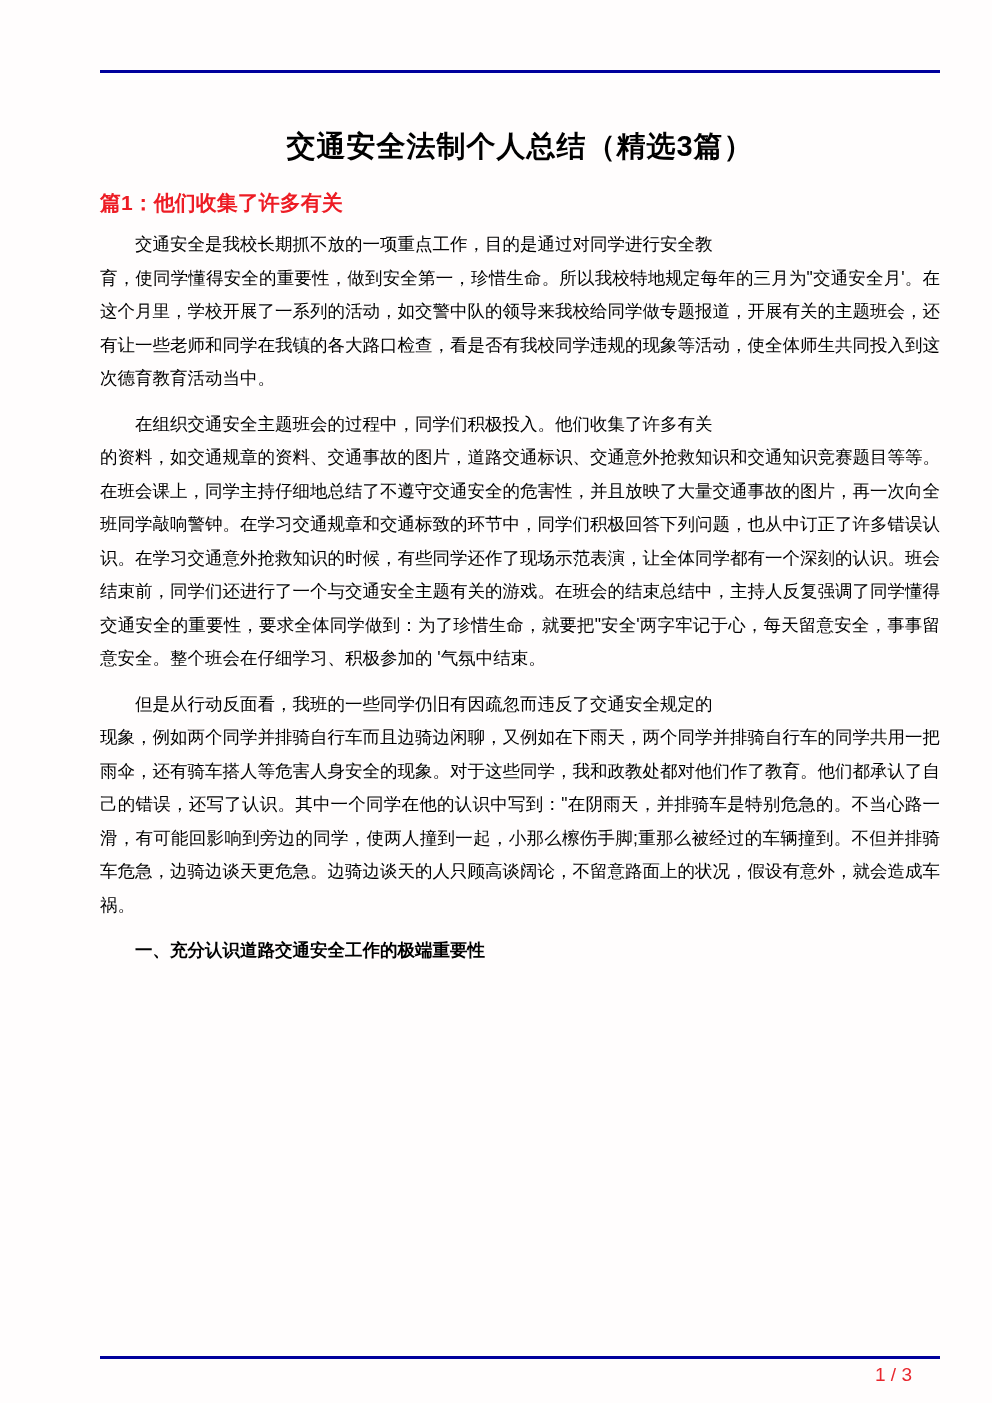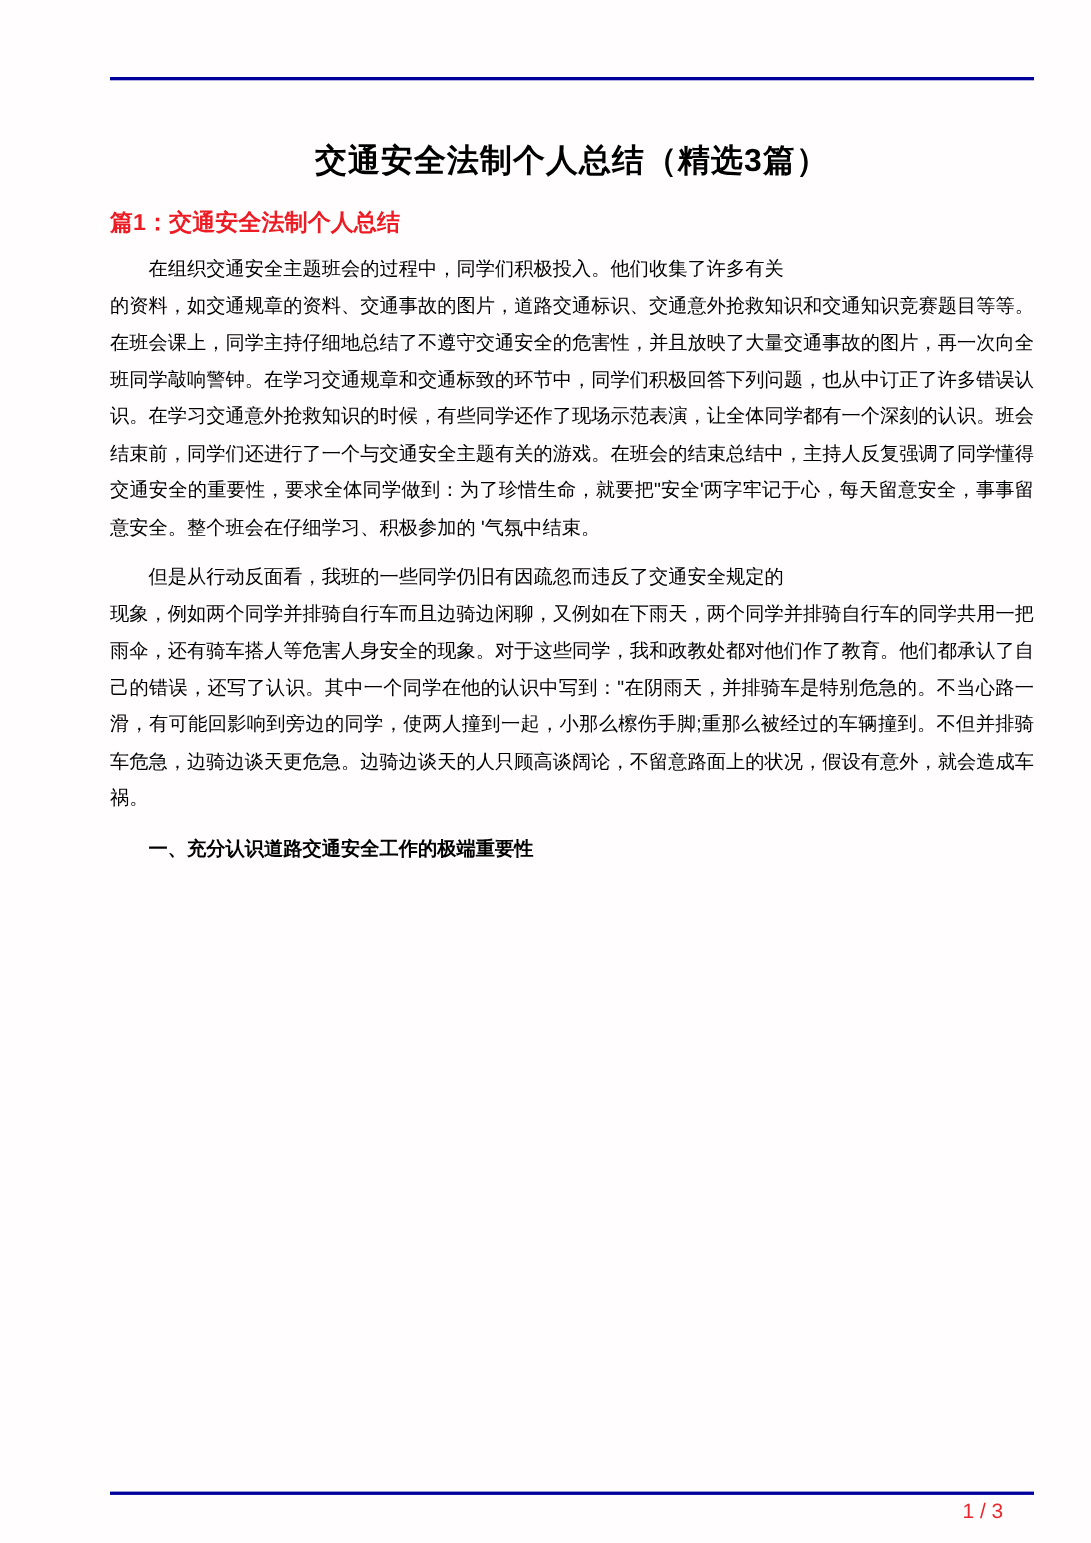--- a/index.html
+++ b/index.html
@@ -79,22 +79,24 @@
 <body>
 
 <div class="page">
 
   <div class="top-rule"></div>
 
   <div class="content">
 
     <h1 class="doc-title">交通安全法制个人总结（精选3篇）</h1>
 
-    <h2 class="sec-heading">篇1：交通安全法制个人总结</h2>
+    <h2 class="sec-heading">篇1：他们收集了许多有关</h2>
 
+    <p class="body-para">交通安全是我校长期抓不放的一项重点工作，目的是通过对同学进行安全教
+育，使同学懂得安全的重要性，做到安全第一，珍惜生命。所以我校特地规定每年的三月为"交通安全月'。在这个月里，学校开展了一系列的活动，如交警中队的领导来我校给同学做专题报道，开展有关的主题班会，还有让一些老师和同学在我镇的各大路口检查，看是否有我校同学违规的现象等活动，使全体师生共同投入到这次德育教育活动当中。</p>
 
 
     <p class="body-para">在组织交通安全主题班会的过程中，同学们积极投入。他们收集了许多有关
 的资料，如交通规章的资料、交通事故的图片，道路交通标识、交通意外抢救知识和交通知识竞赛题目等等。在班会课上，同学主持仔细地总结了不遵守交通安全的危害性，并且放映了大量交通事故的图片，再一次向全班同学敲响警钟。在学习交通规章和交通标致的环节中，同学们积极回答下列问题，也从中订正了许多错误认识。在学习交通意外抢救知识的时候，有些同学还作了现场示范表演，让全体同学都有一个深刻的认识。班会结束前，同学们还进行了一个与交通安全主题有关的游戏。在班会的结束总结中，主持人反复强调了同学懂得交通安全的重要性，要求全体同学做到：为了珍惜生命，就要把"安全'两字牢记于心，每天留意安全，事事留意安全。整个班会在仔细学习、积极参加的 '气氛中结束。</p>
 
     <p class="body-para">但是从行动反面看，我班的一些同学仍旧有因疏忽而违反了交通安全规定的
 现象，例如两个同学并排骑自行车而且边骑边闲聊，又例如在下雨天，两个同学并排骑自行车的同学共用一把雨伞，还有骑车搭人等危害人身安全的现象。对于这些同学，我和政教处都对他们作了教育。他们都承认了自己的错误，还写了认识。其中一个同学在他的认识中写到："在阴雨天，并排骑车是特别危急的。不当心路一滑，有可能回影响到旁边的同学，使两人撞到一起，小那么檫伤手脚;重那么被经过的车辆撞到。不但并排骑车危急，边骑边谈天更危急。边骑边谈天的人只顾高谈阔论，不留意路面上的状况，假设有意外，就会造成车祸。</p>
 
 
 

